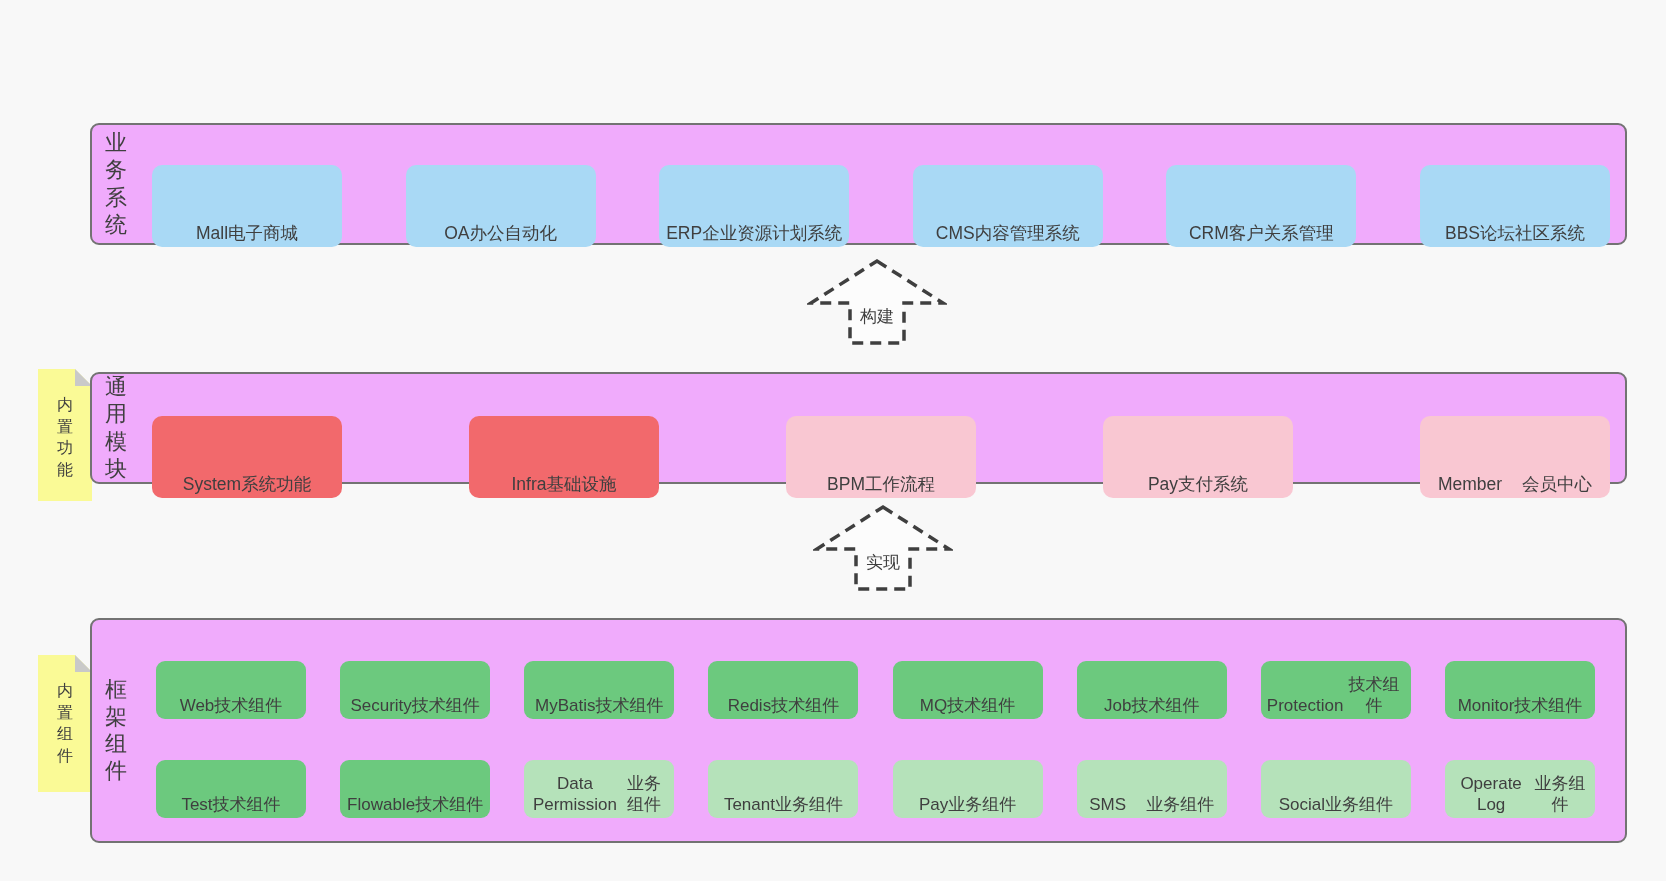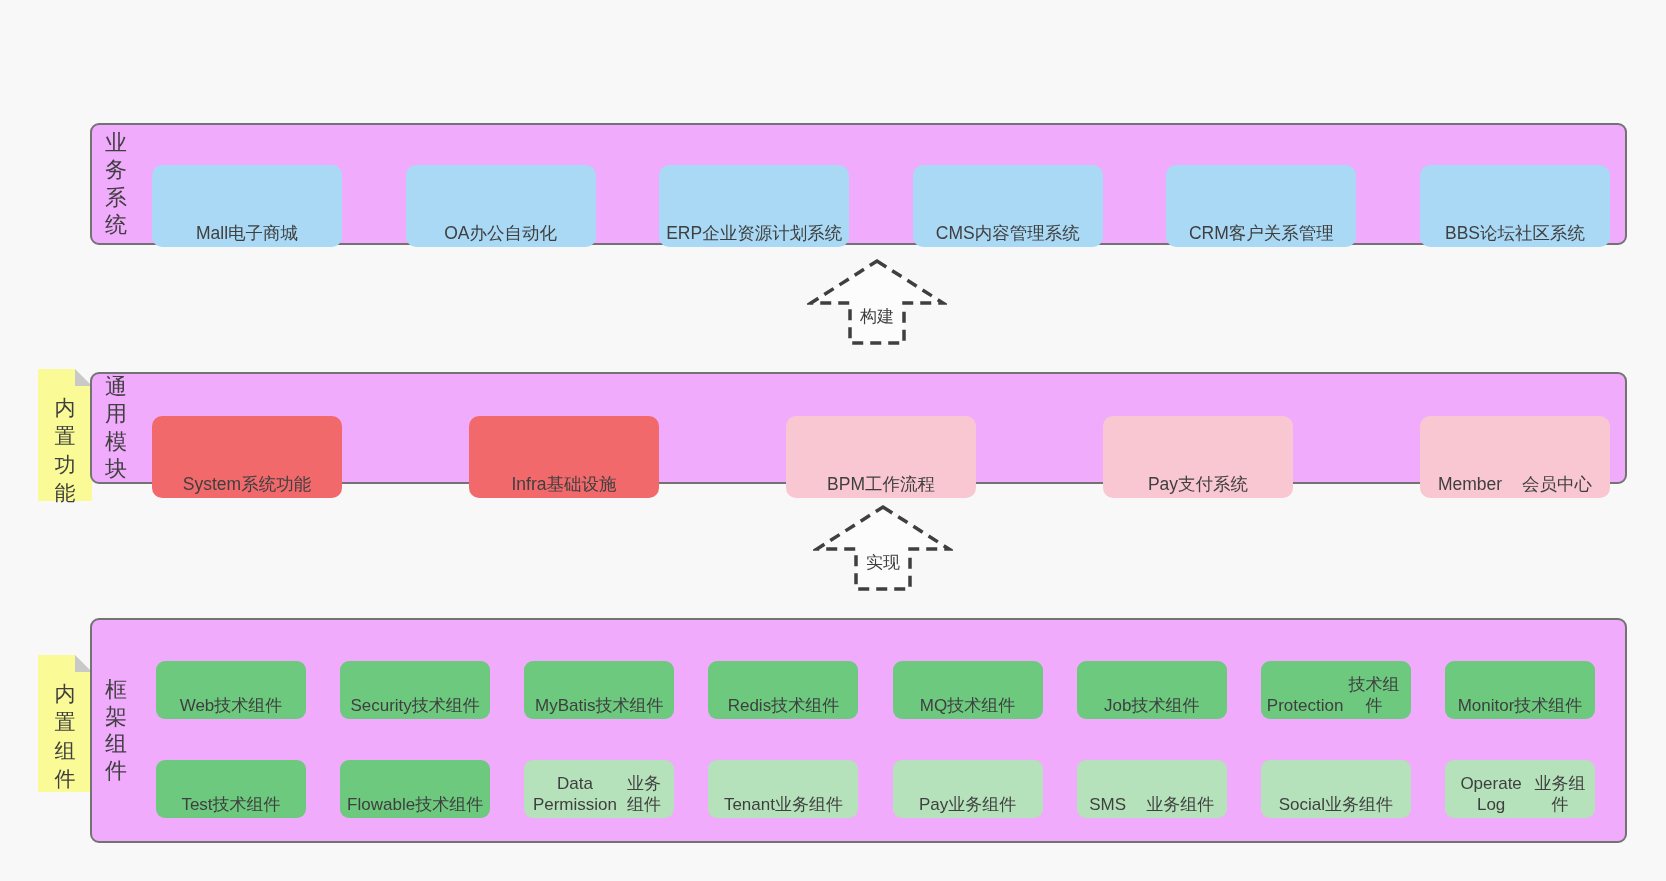--- a/index.html
+++ b/index.html
@@ -43,21 +43,21 @@
   .sticky-components { top:655px; height:137px; }
   .sticky::before { 
     content:""; position:absolute; top:0; right:0; width:0; height:0;
     border-top:17px solid #f8f8f8; border-left:17px solid transparent;
   }
   .sticky::after { 
     content:""; position:absolute; top:0; right:0; width:0; height:0;
     border-bottom:17px solid #c9c9c9; border-right:17px solid transparent;
   }
   .slabel {
-    margin:25px auto 0 auto; width:22px; font-size:21px; line-height:1.35;
+    margin:25px auto 0 auto; width:22px; font-size:16px; line-height:1.35;
     text-align:center; word-break:break-all; line-break:anywhere;
   }
   .arrow { position:absolute; width:140px; height:88px; z-index:1; }
   .arrow-build     { left:807px; top:258px; }
   .arrow-implement { left:813px; top:504px; }
   .arrow svg { position:absolute; left:0; top:0; }
   .alabel {
     position:absolute; left:0; right:0; top:47px;
     text-align:center; font-size:17px; color:#3f3f3f;
   }

